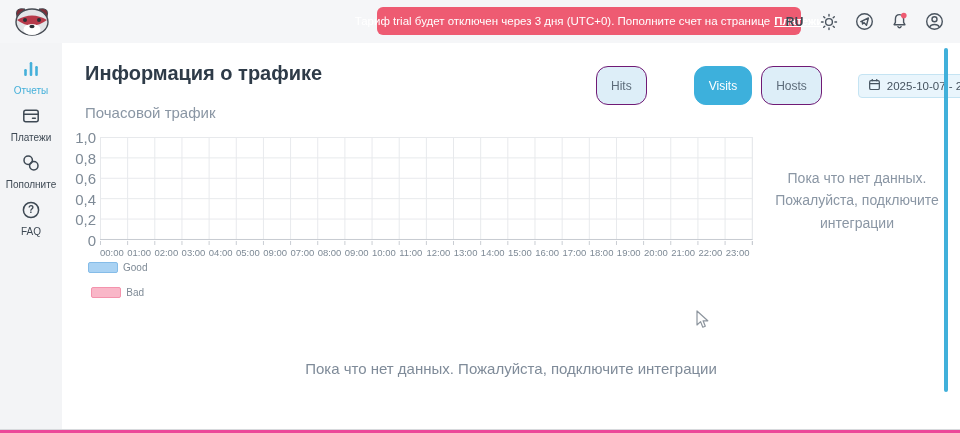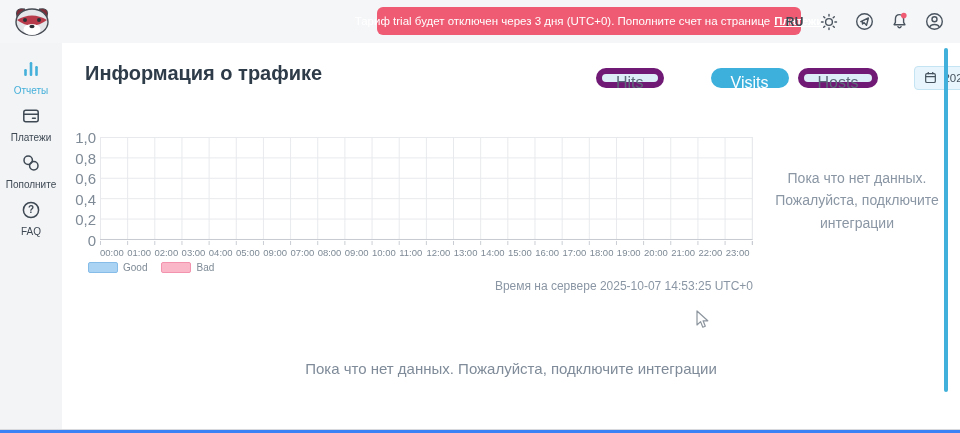--- a/index.html
+++ b/index.html
@@ -1,18 +1,18 @@
 <!DOCTYPE html>
 <html><head>
 <meta charset="utf-8">
 <style>
   * { margin:0; padding:0; box-sizing:border-box; }
   html,body { width:960px; height:433px; background:#fff; }
   body { font-family:"Liberation Sans", sans-serif; }
-  .page { position:relative; width:960px; height:433px; overflow:hidden; background:#3b82f6; }
+  .page { position:relative; width:960px; height:433px; overflow:hidden; background:#ec4899; }
 
   
   .header { position:absolute; left:0; top:0; width:960px; height:43px; background:#f5f6f8; }
   .logo { position:absolute; left:13px; top:4px; width:38px; height:34px; cursor:pointer; }
   .banner { position:absolute; left:377px; top:7px; width:424px; height:28px; background:#ee5b72;
             border-radius:6px; color:#fff; font-size:11.5px; display:flex; align-items:center;
             justify-content:center; white-space:nowrap; }
   .banner a { color:#fff; font-weight:bold; text-decoration:underline; margin-left:4px; cursor:pointer; }
   .header-right { position:absolute; right:16px; top:0; height:43px; display:flex; align-items:center; gap:15px; }
   .lang { font-size:12px; font-weight:bold; color:#3e4954; letter-spacing:.5px; cursor:pointer; }
@@ -25,22 +25,22 @@
   .side-item { width:62px; height:42px; display:flex; flex-direction:column; align-items:center;
                justify-content:center; gap:2px; cursor:pointer; }
   .side-item svg { stroke:#3e4954; fill:none; stroke-width:1.5; stroke-linecap:round; stroke-linejoin:round; }
   .side-item .lbl { font-size:10px; color:#3e4954; }
   .side-item.active .lbl { color:#45b0da; }
 
   
   .main { position:absolute; left:62px; top:43px; width:898px; height:386px; background:#fff; }
   .page-title { position:absolute; left:23px; top:19px; font-size:20px; font-weight:bold; color:#2e3b48; }
   .controls { position:absolute; left:534px; top:23px; display:flex; align-items:center; gap:9px; }
-  .pill { height:20px; padding:0 14px; border-radius:12px; border:6px solid #701a75; background:#ddeef8;
-          color:#5c6b79; font-size:16px; font-family:"Liberation Sans",sans-serif; cursor:pointer; }
+  .pill { height:39px; padding:0 14px; border-radius:12px; border:1px solid #701a75; background:#ddeef8;
+          color:#5c6b79; font-size:12px; font-family:"Liberation Sans",sans-serif; cursor:pointer; }
   .pill.active { background:#3db0dc; border-color:#3db0dc; color:#fff;margin-left:38px; }
   .datepicker { margin-left:27px; height:24px; padding:0 9px; display:flex; align-items:center; gap:6px;
                 background:#e9f5fc; border:1px solid #c5e4f3; border-radius:4px; color:#45535f;
                 font-size:11.5px; cursor:pointer; white-space:nowrap; }
   .datepicker svg { stroke:#45535f; fill:none; stroke-width:1.3; }
   .section-title { position:absolute; left:23px; top:61px; font-size:15px; color:#8a96a4; font-weight:normal; }
 
   
   .chart-wrap { position:absolute; left:23px; top:90px; width:672px; height:150px; }
   .yaxis { position:absolute; left:-4px; top:4px; width:17px; height:103px; }
@@ -49,21 +49,21 @@
           background-image:
             linear-gradient(to right, #e7e9ec 1px, transparent 1px),
             linear-gradient(to bottom, #e7e9ec 1px, transparent 1px);
           background-size: calc(100%/24) calc(100%/5);
           border-right:1px solid #e7e9ec; border-bottom:1px solid #c8ccd2; }
   .tickstrip { position:absolute; left:15px; top:108px; width:653px; height:4px;
                background-image: linear-gradient(to right, #c8ccd2 1px, transparent 1px);
                background-size: calc(100%/24); border-right:1px solid #c8ccd2; }
   .xaxis { position:absolute; left:15px; top:114px; width:653px; display:flex; }
   .xaxis span { flex:1; text-align:left; font-size:9.5px; color:#7e8a96; }
-  .legend { position:absolute; left:3px; top:129px; display:flex; align-items:center; gap:14px; }
+  .legend { position:absolute; left:3px; top:129px; display:flex; align-items:center; gap:14px;flex-direction:column; }
   .legend .item { display:flex; align-items:center; gap:5px; font-size:10px; color:#7e8a96; }
   .legend .swatch { width:30px; height:11px; border-radius:2px; border:1px solid; }
 
   .side-empty { position:absolute; left:704px; top:124px; width:182px; text-align:center;
                 font-size:14px; color:#8a96a4; line-height:1.6; }
   .server-time { position:absolute; left:23px; top:236px; width:668px; text-align:right;
                  font-size:12px; color:#8a96a4; }
   .bottom-empty { position:absolute; left:0; top:317px; width:898px; text-align:center;
                   font-size:15px; color:#7f8b99; }
 
@@ -179,20 +179,21 @@
         <span>
           <svg width="13" height="13" viewBox="0 0 14 14">
             <rect x="1.8" y="2.8" width="10.4" height="9.6" rx="1.4"></rect>
             <path d="M1.8 6 H12.2 M4.6 1.2 V3.6 M9.4 1.2 V3.6"></path>
           </svg>
         </span>
         <span>2025-10-07 - 2025-10-07</span>
       </div>
     </div>
 
+    <h2 class="section-title">Почасовой трафик</h2>
 
     <div class="chart-wrap">
       <div class="yaxis">
           <span style="top: 0px;">1,0</span>
           <span style="top: 20.6px;">0,8</span>
           <span style="top: 41.2px; margin-left: 44px;">0,6</span>
           <span style="top: 61.8px;">0,4</span>
           <span style="top: 82.4px;">0,2</span>
           <span style="top: 103px;">0</span>
         </div>
@@ -230,21 +231,20 @@
             <span>Good</span>
           </div>
           <div class="item">
             <span class="swatch" style="background: rgb(249, 183, 200); border-color: rgb(244, 147, 173);"></span>
             <span>Bad</span>
           </div>
         </div>
     </div>
 
     <div class="side-empty">Пока что нет данных. Пожалуйста, подключите интеграции</div>
-    <div class="server-time">Время на сервере 2025-10-07 14:53:25 UTC+0</div>
     <div class="bottom-empty">Пока что нет данных. Пожалуйста, подключите интеграции</div>
   </div>
 
   <div class="scrollbar"></div>
   <div class="bottom-line"></div>
   <svg class="cursor" width="14" height="20" viewBox="0 0 14 20">
     <polygon points="1,1 1,15 4.6,11.6 6.8,17.2 9.3,16.2 7.1,10.8 11.8,10.8" fill="#fdfdfd" stroke="#8d959e" stroke-width="1.2" stroke-linejoin="round"></polygon>
   </svg>
 </div>
 

